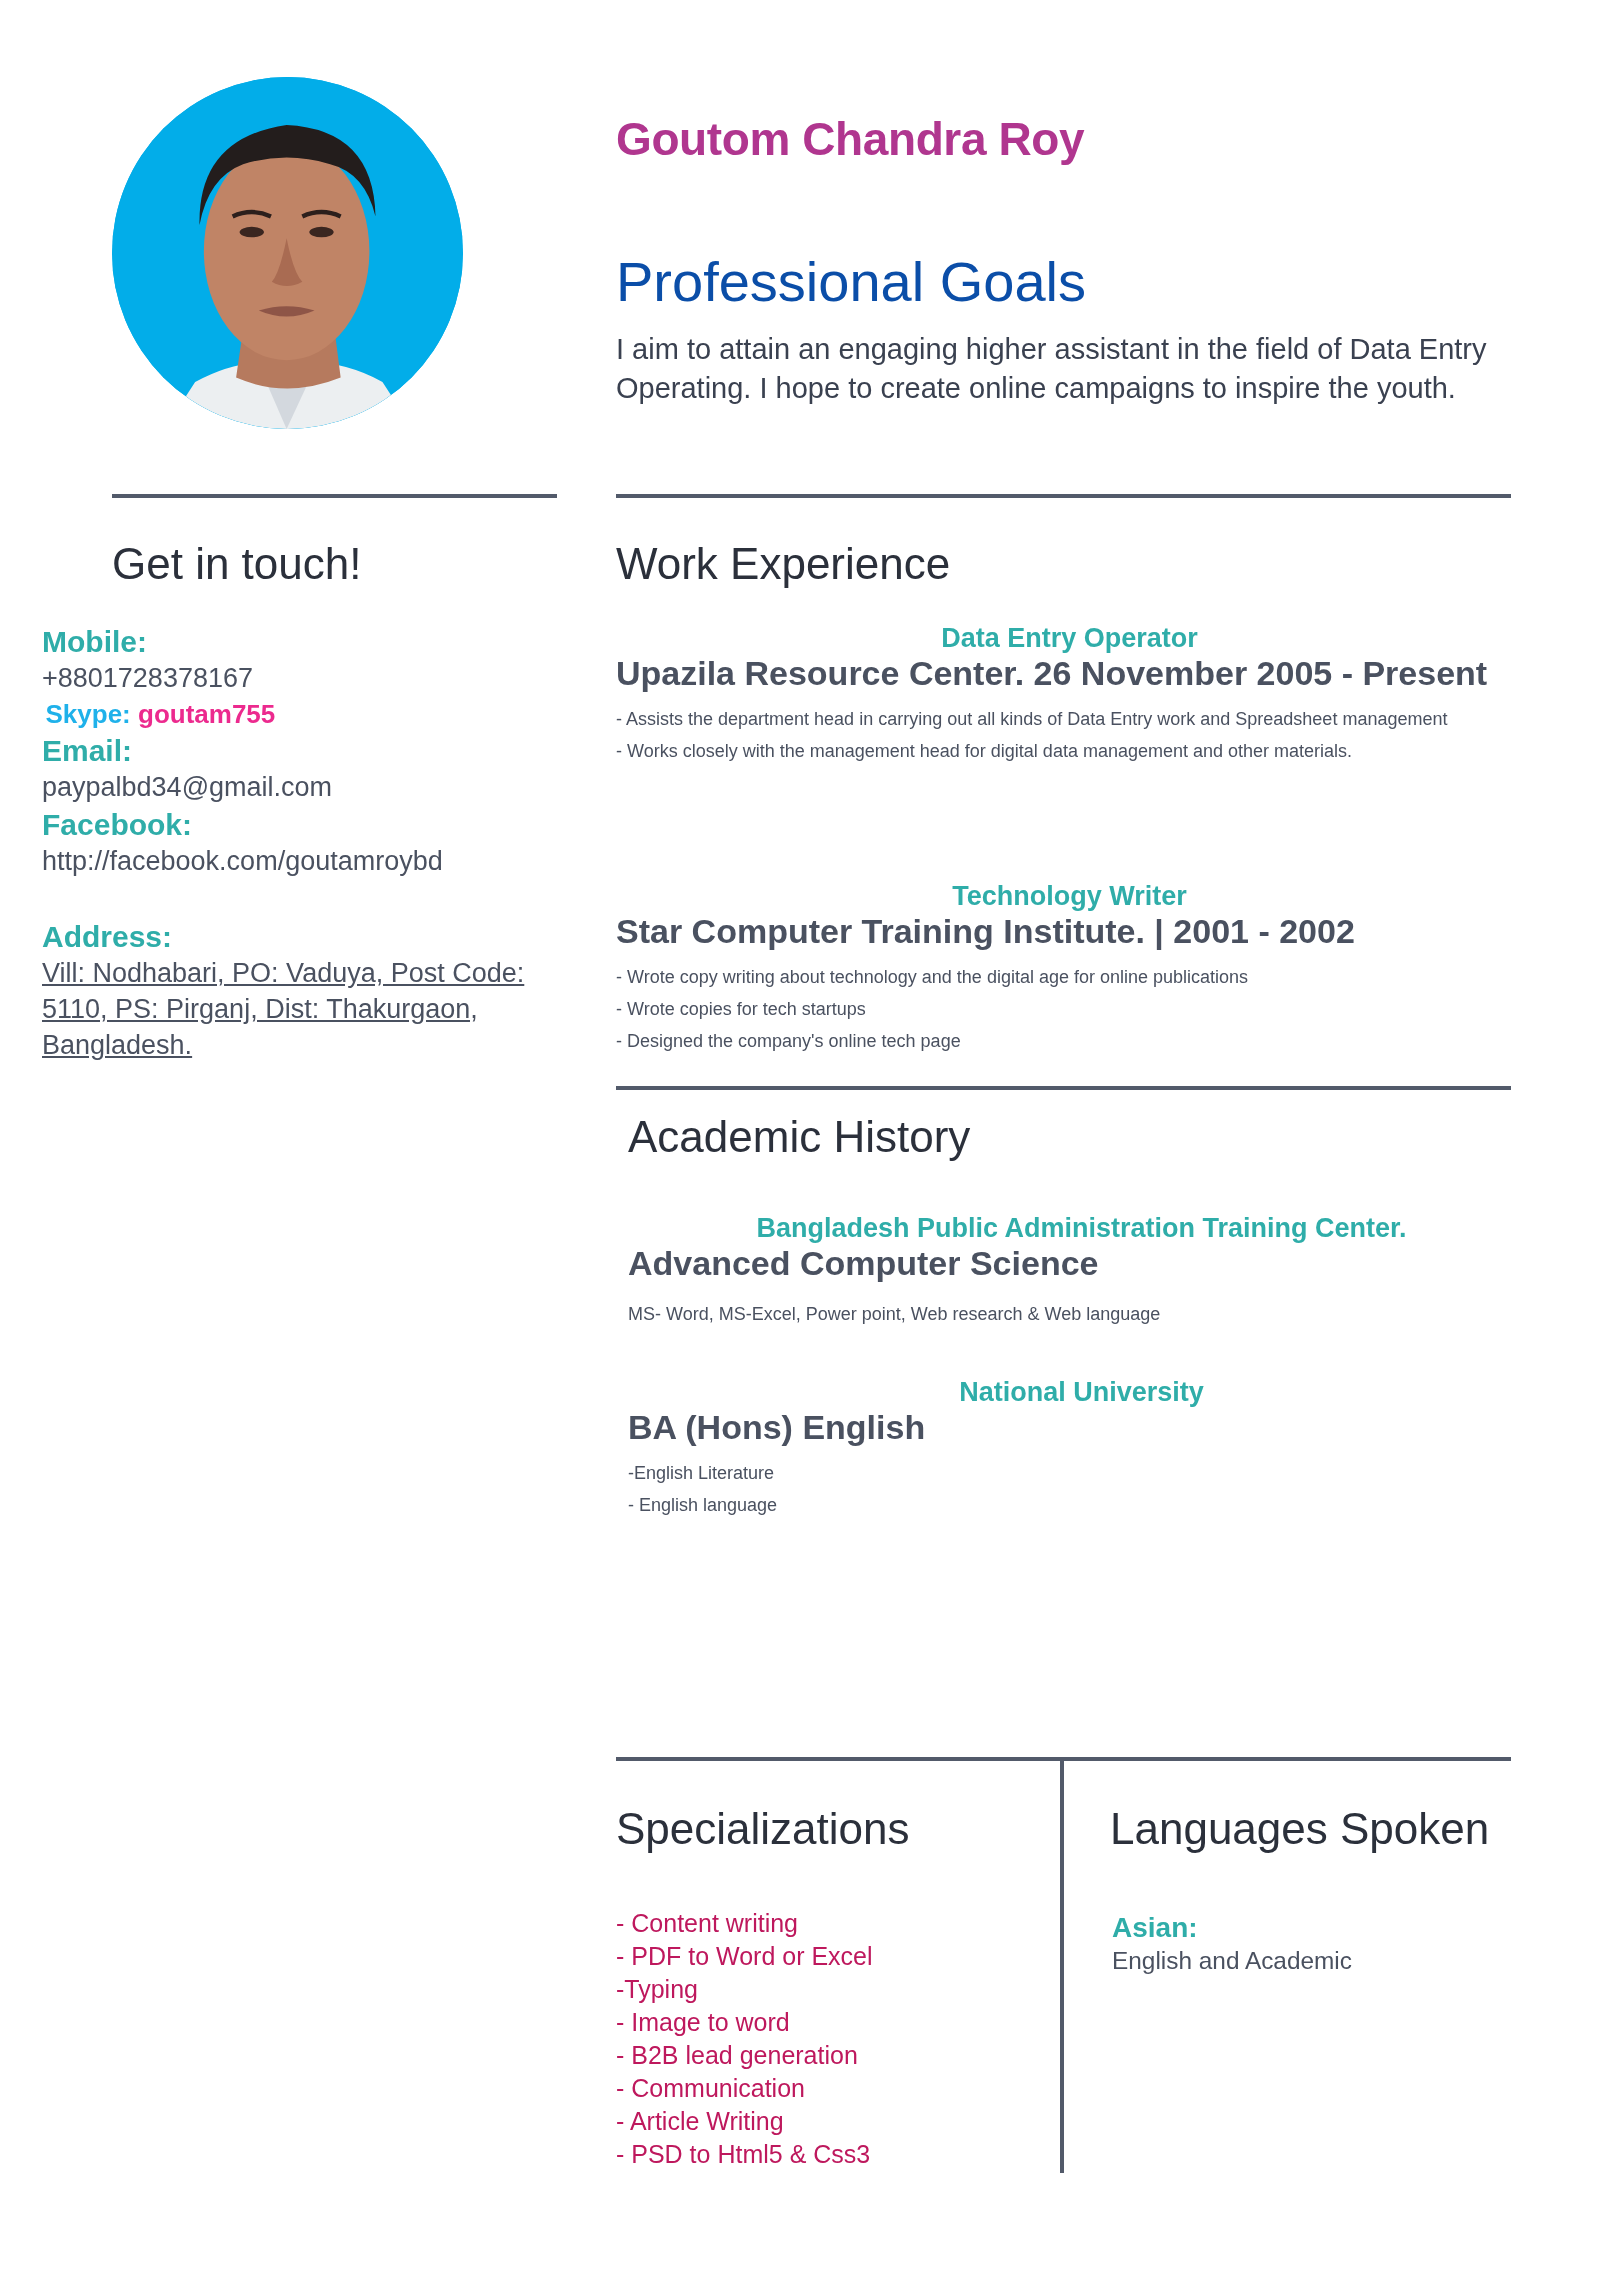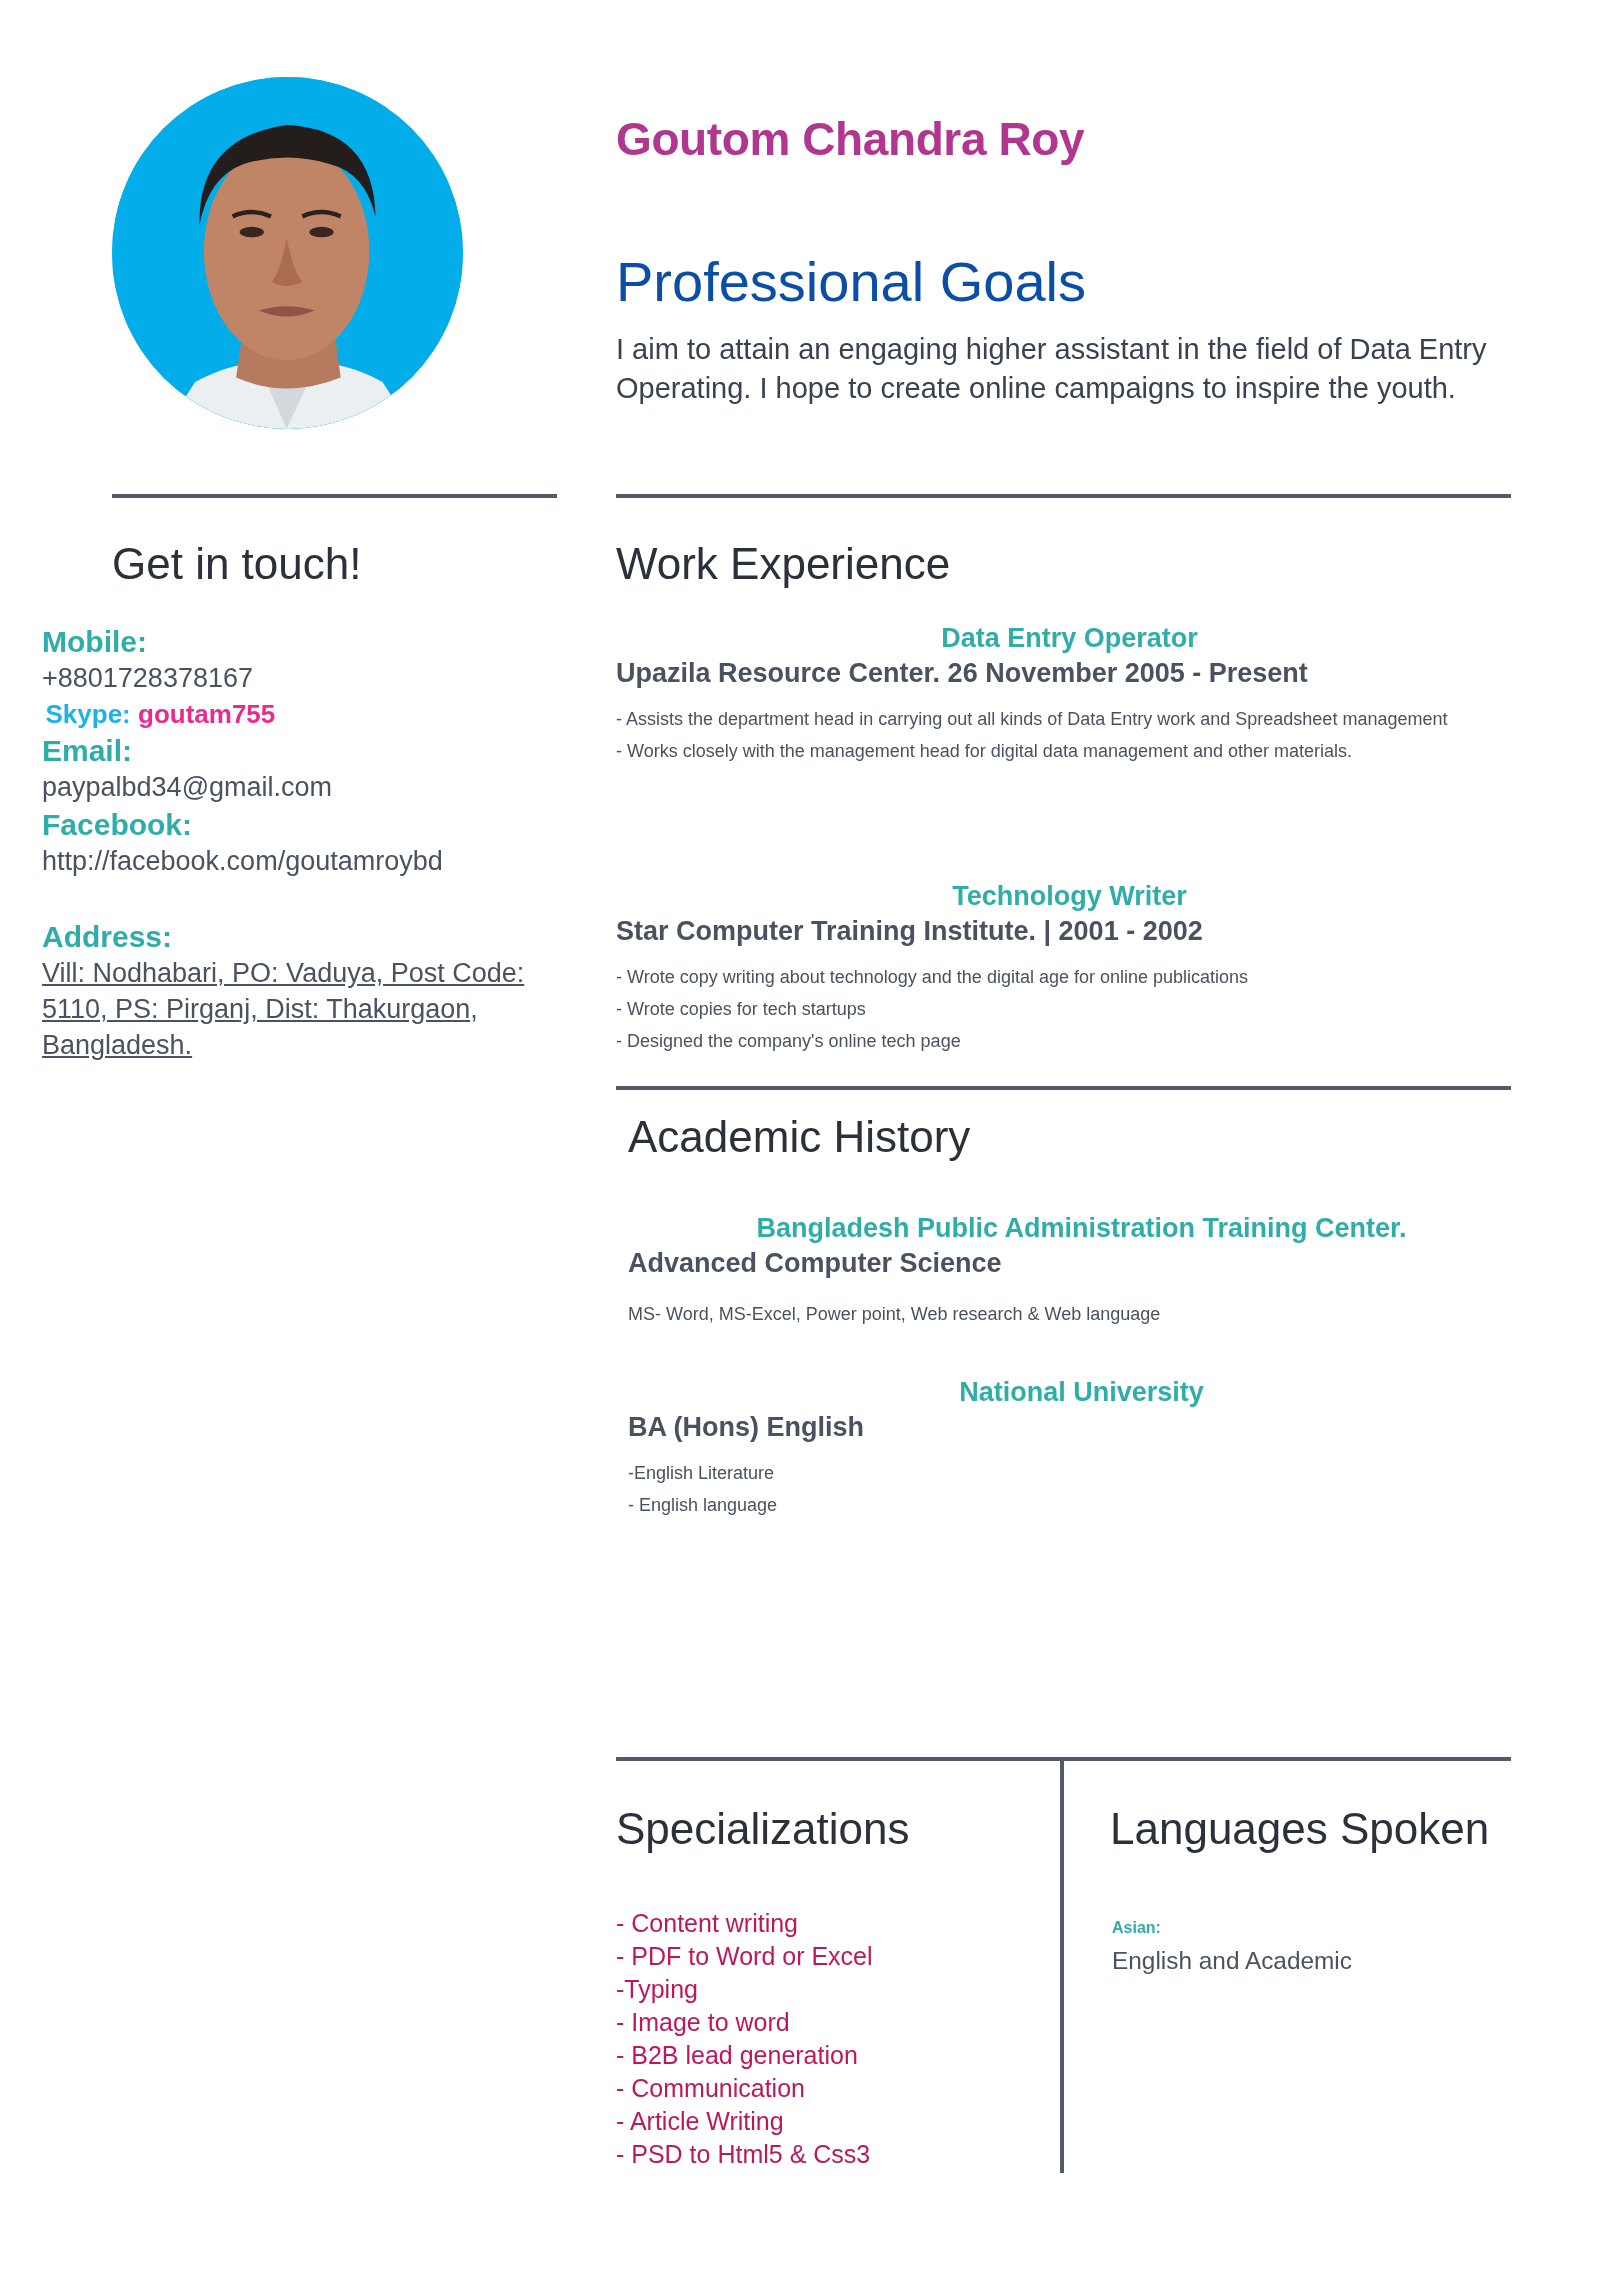--- a/index.html
+++ b/index.html
@@ -50,29 +50,29 @@
     .c-value { font-size: 27px; color: #4a5160; line-height: 37px; }
     .skype { font-size: 26px; font-weight: bold; line-height: 35px; padding-left: 3.5px; }
     .skype .s-label { color: #1fb1ea; }
     .skype .s-value { color: #ec2a8e; }
     .address { position: absolute; left: 42px; top: 918px; width: 532px; }
     .address .c-value { line-height: 36px; text-decoration: underline; }
 
     
     .entry { position: absolute; width: 907px; }
     .e-title { font-size: 27px; font-weight: bold; color: #2fada9; line-height: 35px; white-space: nowrap; text-align: center; }
-    .e-sub { font-size: 27px; font-weight: bold; color: #4a5160; line-height: 35px; white-space: nowrap; }
+    .e-sub { font-size: 34px; font-weight: bold; color: #4a5160; line-height: 35px; white-space: nowrap; }
     .e-bullets { margin-top: 12.2px; }
     .e-bullet { font-size: 18px; color: #4a5160; line-height: 32px; }
 
     
     .spec-list { position: absolute; left: 616px; top: 1907px; }
     .spec-item { font-size: 25px; color: #be185d; line-height: 33px; white-space: nowrap; }
     .lang { position: absolute; left: 1112px; top: 1911px; }
-    .lang-label { font-size: 16px; font-weight: bold; color: #2fada9; line-height: 33px; }
+    .lang-label { font-size: 28px; font-weight: bold; color: #2fada9; line-height: 33px; }
     .lang-value { font-size: 24.4px; color: #4a5160; line-height: 33px; }
   </style>
 </head>
 <body>
 
 <div class="page">
 
   <div class="photo">
     <svg viewBox="0 0 402 404" xmlns="http://www.w3.org/2000/svg">
       <rect width="402" height="404" fill="#02ade9"></rect>

